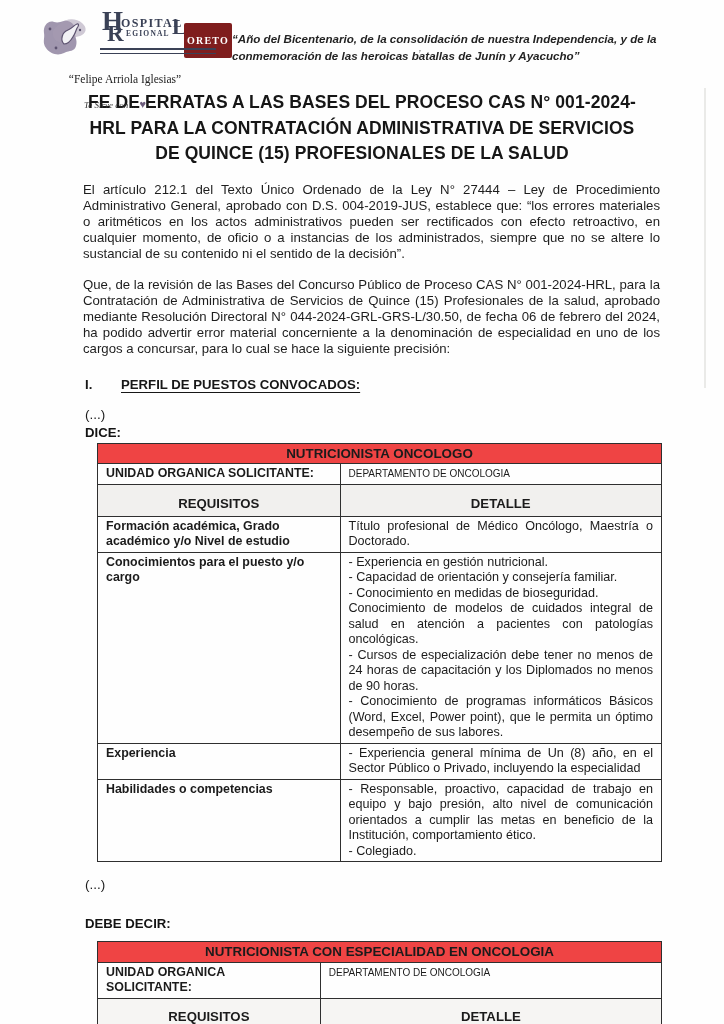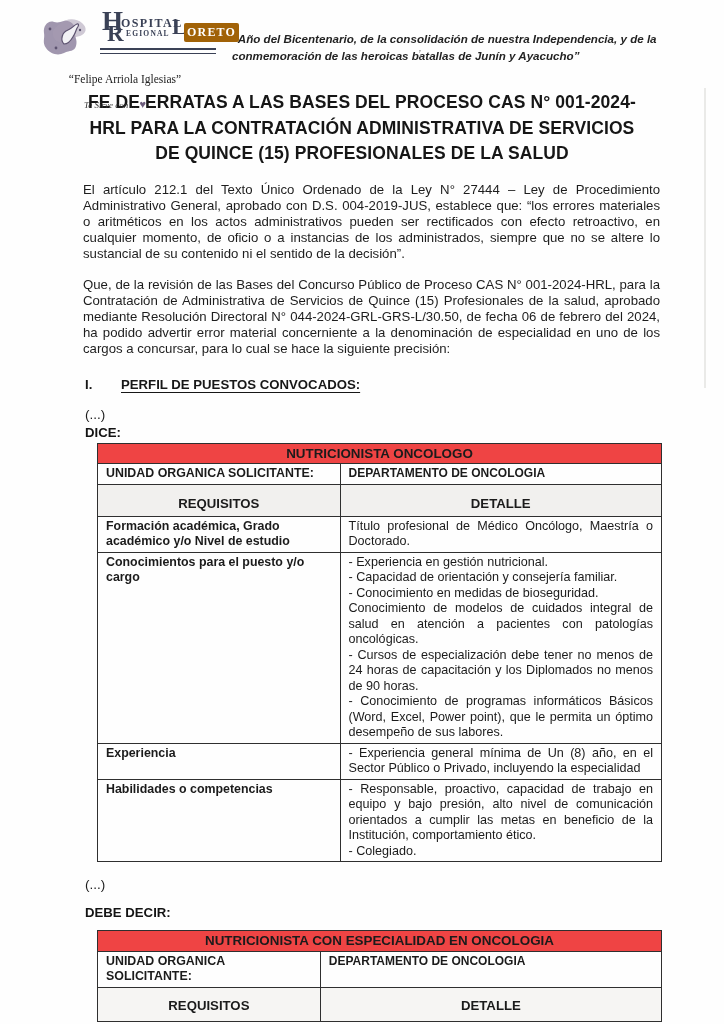--- a/index.html
+++ b/index.html
@@ -16,21 +16,21 @@
   .logo-top{display:flex;align-items:flex-start;}
   .emblem{width:58px;height:52px;flex:none;margin-top:2px;}
   .wordmark{position:relative;width:118px;height:42px;margin-left:2px;color:#3a4156;
     font-family:"Liberation Serif",serif;font-weight:bold;}
   .wordmark span{position:absolute;white-space:nowrap;}
   .wm-big1{left:2px;top:-6px;font-size:27px;}
   .wm-t1{left:21px;top:4px;font-size:12px;letter-spacing:1.4px;}
   .wm-big2{left:7px;top:9px;font-size:23px;}
   .wm-t2{left:26px;top:17px;font-size:7.5px;letter-spacing:1.2px;}
   .wm-big3{left:72px;top:2px;font-size:22px;}
-  .wm-t3{left:84px;top:11px;font-size:12px;letter-spacing:1.2px;background:#a16207;color:#fff;padding:2px 3px;border-radius:2px;}
+  .wm-t3{left:84px;top:11px;font-size:10px;letter-spacing:1.2px;background:#7f1d1d;color:#fff;padding:12px 3px;border-radius:2px;}
   .wm-bar1{position:absolute;left:0;bottom:4px;width:116px;height:2.5px;background:#3a4156;}
   .wm-bar2{position:absolute;left:0;bottom:0;width:116px;height:1.3px;background:#3a4156;}
   .logo-name{font-family:"Liberation Serif",serif;font-size:11.5px;color:#222;
     text-align:center;margin-top:7px;width:170px;}
   .logo-slogan{font-family:"Liberation Serif",serif;font-style:italic;font-size:9px;color:#333;
     text-align:center;margin-top:13px;width:150px;}
   .heart{color:#6b5b7b;font-size:11px;}
   .motto{flex:1;margin-top:18px;padding:0 4px 0 14px;
     font-size:11.6px;font-weight:bold;font-style:italic;color:#232323;
     text-align:left;line-height:17px;}
@@ -41,28 +41,28 @@
     font-size:17.5px;font-weight:bold;line-height:25.5px;color:#161616;letter-spacing:.1px;}
   
   .para{margin:15px 64px 0 83px;font-size:13.2px;line-height:16px;text-align:justify;color:#1d1d1d;}
   .para + .para{margin-top:15px;}
   
   .section-heading{display:flex;margin:20px 64px 0 85px;font-size:13.2px;font-weight:bold;color:#171717;}
   .section-numeral{width:36px;flex:none;}
   .section-label{text-decoration:underline;text-underline-offset:3px;}
   .ellipsis{margin:15px 0 0 85px;font-size:13.5px;color:#1d1d1d;}
   .block-label{margin:3px 0 3px 85px;font-size:13.2px;font-weight:bold;color:#141414;}
-  .block-label.debe{margin-top:13px;}
+  .block-label.debe{margin-top:24px;}
   
   table.doc{border-collapse:collapse;width:565px;margin-left:97px;table-layout:fixed;
     font-size:12.6px;line-height:15.5px;color:#1b1b1b;}
   table.doc td{border:1.6px solid #2f2f2f;padding:2px 8px;vertical-align:top;box-sizing:border-box;}
   td.tbl-title{text-align:center;font-weight:bold;font-size:13.4px;padding:4px 6px;background:#ef4444;}
   td.unit-label{text-align:left;font-weight:bold;font-size:12.4px;vertical-align:middle;padding:7px 4px;}
-  td.unit-value{font-weight:bold;font-size:12px;vertical-align:middle;padding:7px 8px;}
+  td.unit-value{font-weight:normal;font-size:10px;vertical-align:middle;padding:7px 8px;}
   tr.colhdr td{height:32px;vertical-align:bottom;text-align:center;font-weight:bold;
     font-size:13.2px;padding-bottom:4px;background:#f1f0ee;}
   table.doc2 tr.colhdr td{height:34px;padding-bottom:7px;background:#f6f5f3;}
   td.req{font-weight:bold;font-size:12.4px;padding:4px 6px 4px 8px;line-height:15px;}
   td.det{padding:3px 8px;}
   .detail-line{text-align:justify;}
   .col-left1{width:43%;} .col-right1{width:57%;}
   .col-left2{width:39.5%;} .col-right2{width:60.5%;}
   .t1{margin-top:2px;}
   .t2{margin-top:10px;}

